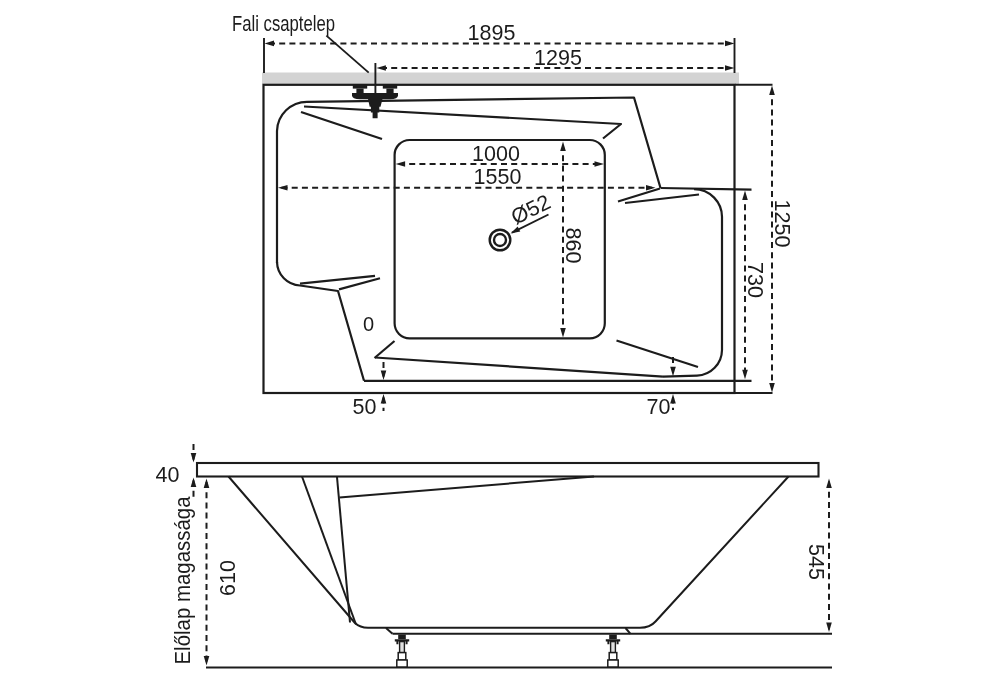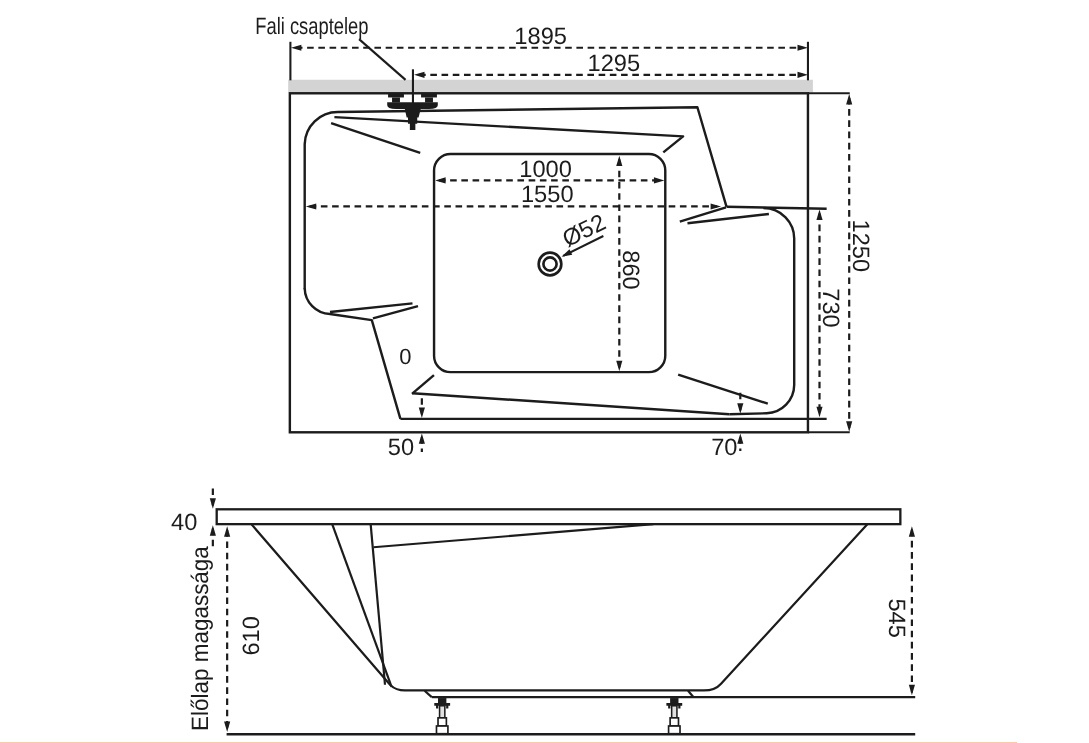--- a/index.html
+++ b/index.html
@@ -1,16 +1,16 @@
 <!DOCTYPE html>
 <html><head>
 <meta charset="utf-8">
 <style>
 html,body{margin:0;padding:0;background:#ffffff;}
-#wrap{width:936px;height:675px;position:relative;background:#f97316;overflow:hidden;transform:translateZ(0);will-change:transform;}
+#wrap{width:936px;height:675px;position:relative;background:#0ea5e9;overflow:hidden;transform:translateZ(0);will-change:transform;}
 text{font-family:"Liberation Sans",sans-serif;fill:#1c1c1c;}
 </style>
 </head>
 <body>
 <div id="wrap">
 <svg width="990" height="675" viewBox="0 0 990 675" xmlns="http://www.w3.org/2000/svg">
 <defs>
 <path id="arr" d="M0,0 L-9.5,-2.8 L-9.5,2.8 Z" fill="#1c1c1c"></path>
 </defs>
 <rect x="0" y="0" width="990" height="675" fill="#ffffff"></rect>

